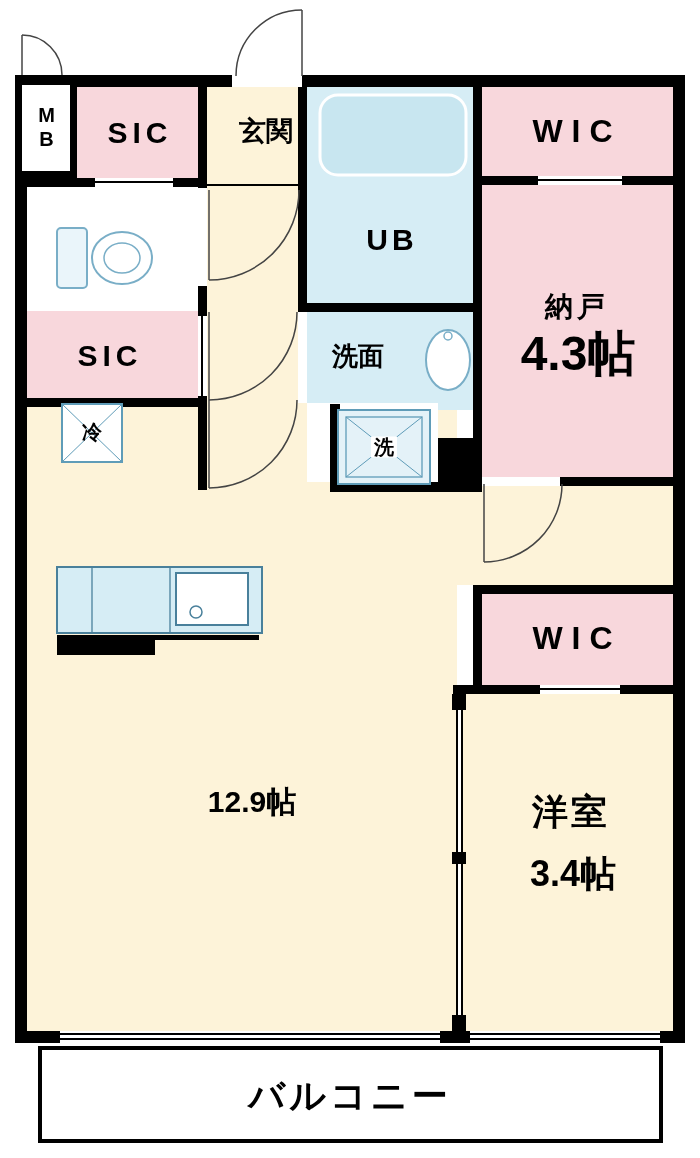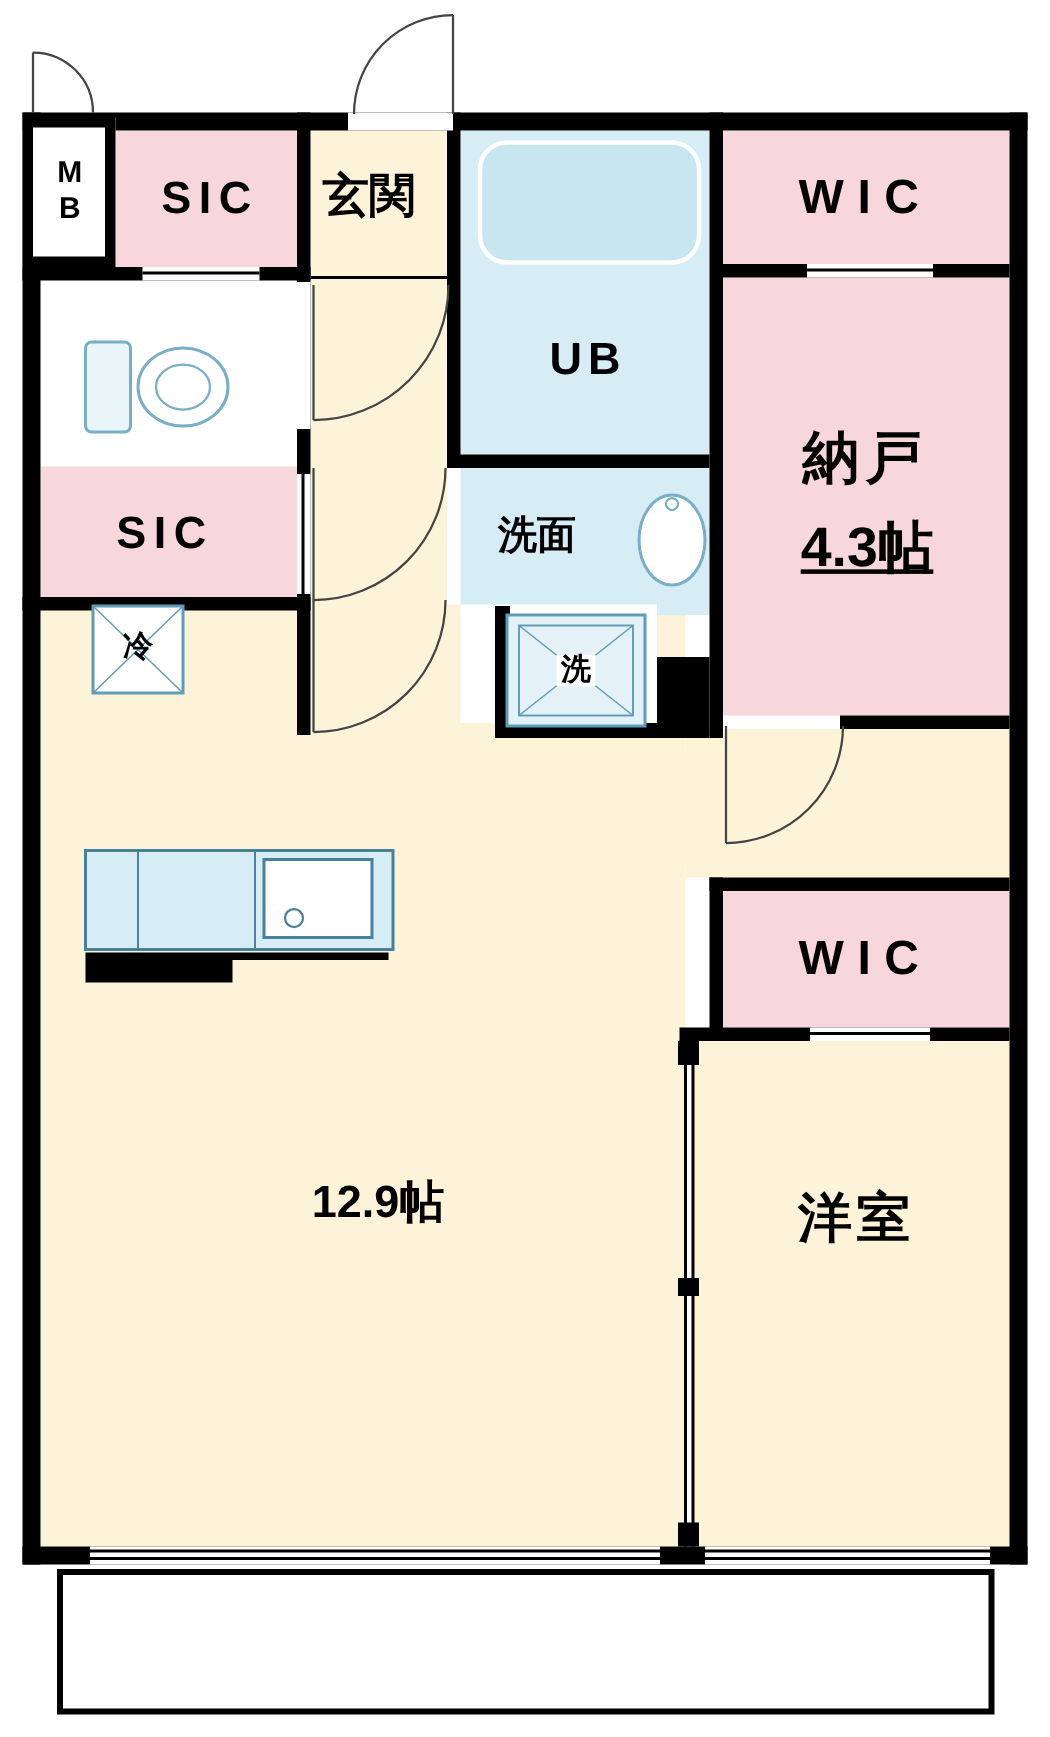--- a/index.html
+++ b/index.html
@@ -134,26 +134,28 @@
       <rect x="57" y="567" width="205" height="66" fill="#d6edf5" stroke-width="2"></rect>
       <line x1="92" y1="567" x2="92" y2="633" stroke-width="1.3"></line>
       <line x1="170" y1="567" x2="170" y2="633" stroke-width="1.3"></line>
       <rect x="176" y="573" width="72" height="52" fill="#ffffff" stroke-width="2"></rect>
       <circle cx="196" cy="612" r="6" fill="#ffffff" stroke-width="1.5"></circle>
     </g>
   </svg>
 
   <div class="label vtext" style="left:46px;top:128px;font-size:20px;">MB</div>
   <div class="label" style="left:140px;top:133px;font-size:30px;letter-spacing:5px;">SIC</div>
-  <div class="label" style="left:246px;top:131px;font-size:31px;">玄関</div>
+  <div class="label" style="left:266px;top:131px;font-size:27px;">玄関</div>
   <div class="label" style="left:392px;top:240px;font-size:30px;letter-spacing:4px;">UB</div>
   <div class="label" style="left:577px;top:132px;font-size:32px;letter-spacing:9px;">WIC</div>
-  <div class="label" style="left:577px;top:307px;font-size:38px;letter-spacing:4px;">納戸</div>
-  <div class="label" style="left:578px;top:366px;font-size:37px;text-decoration:underline;">4.3帖</div>
+  <div class="label" style="left:577px;top:307px;font-size:28px;letter-spacing:4px;">納戸</div>
+  <div class="label" style="left:578px;top:354px;font-size:48px;">4.3帖</div>
   <div class="label" style="left:110px;top:356px;font-size:30px;letter-spacing:5px;">SIC</div>
   <div class="label" style="left:358px;top:357px;font-size:26px;">洗面</div>
   <div class="label chipbg" style="left:384px;top:447px;font-size:20px;">洗</div>
   <div class="label" style="left:92px;top:432px;font-size:20px;">冷</div>
   <div class="label" style="left:252px;top:802px;font-size:30px;">12.9帖</div>
   <div class="label" style="left:577px;top:639px;font-size:32px;letter-spacing:9px;">WIC</div>
   <div class="label" style="left:571px;top:812px;font-size:36px;letter-spacing:3px;">洋室</div>
+  <div class="label" style="left:573px;top:874px;font-size:36px;">3.4帖</div>
+  <div class="label" style="left:350px;top:1096px;font-size:36px;letter-spacing:4px;">バルコニー</div>
 
 </div>
 
 </body></html>

